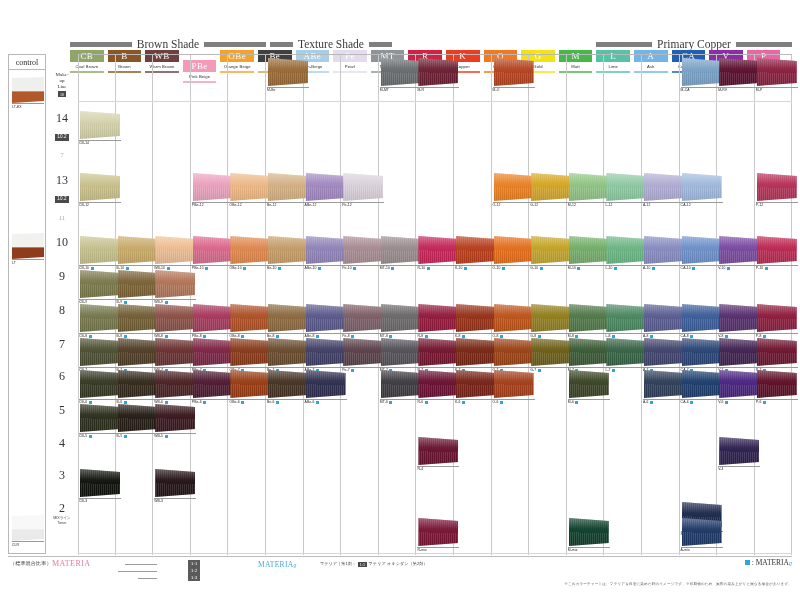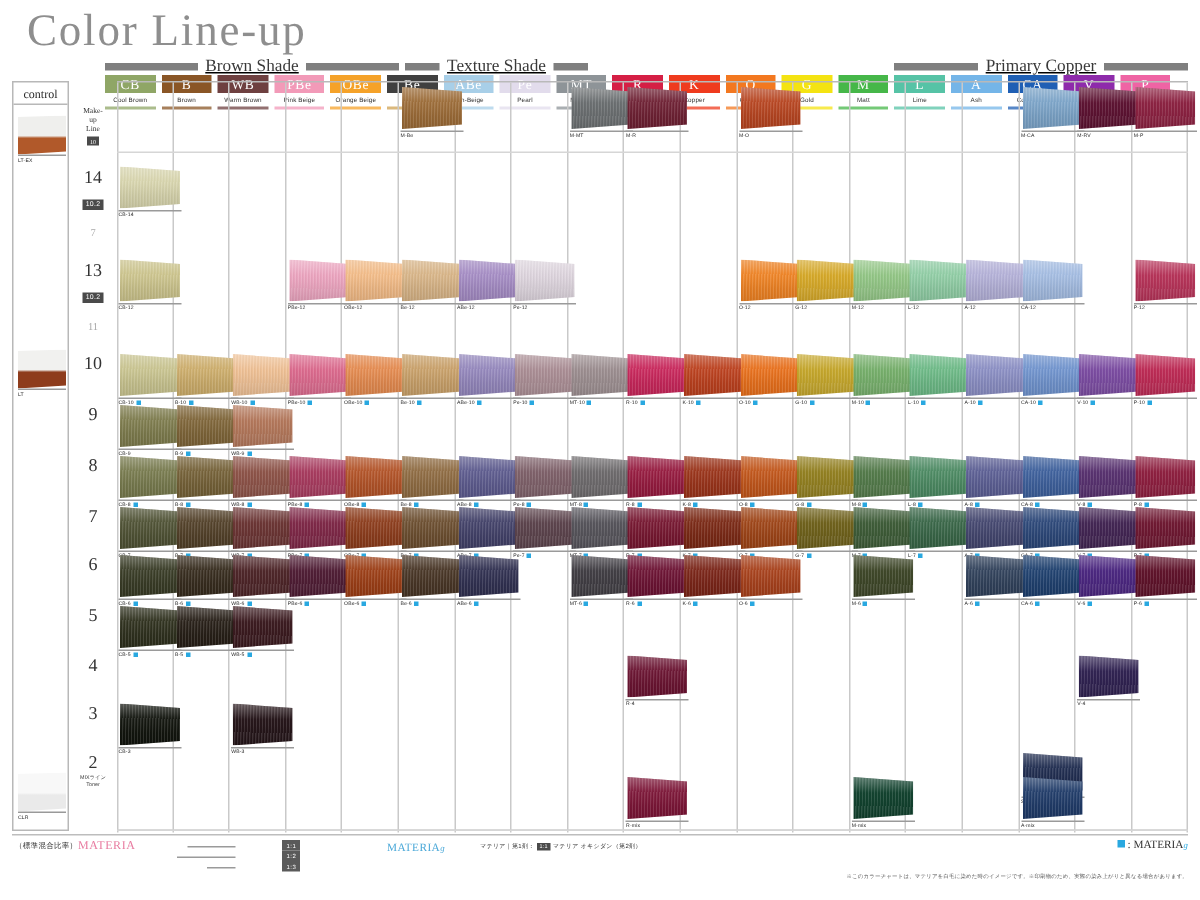--- a/index.html
+++ b/index.html
@@ -29,21 +29,21 @@
 
   
   #banner-row {
     position: absolute;
     left: 70px; top: 38px;
     width: 722px; height: 12px;
   }
   .banner {
     position: absolute;
     top: 0; height: 12px;
-    display: flex; align-items: center; text-decoration: underline;
+    display: flex; align-items: center;
   }
   .banner .rule {
     flex: 1 1 auto;
     height: 5px;
     background: #7f7f7f;
   }
   .banner .btxt {
     font-family: "Liberation Serif", serif;
     font-size: 11.5px;
     color: #3a3a3a;
@@ -273,21 +273,20 @@
   #foot-rule {
     position: absolute; left: 8px; right: 8px; top: 0px;
     height: 1px; background: #bdbdbd;
   }
 </style>
 </head>
 <body>
 
 <div id="page">
 
-  <div id="title">Color Line-up</div>
 
   <div id="banner-row">
       <div class="banner" style="left: 0px; width: 196px;">
         <div class="rule"></div>
         <div class="btxt">Brown Shade</div>
         <div class="rule"></div>
       </div>
       <div class="banner" style="left: 200px; width: 122px;">
         <div class="rule"></div>
         <div class="btxt">Texture Shade</div>
@@ -309,21 +308,21 @@
       <div class="chead" style="left: 37.6px; width: 33.6px;">
         <div class="code" style="background: rgb(138, 86, 38); color: rgb(255, 255, 255);">B</div>
         <div class="name">Brown</div>
         <div class="under" style="background: rgb(138, 86, 38); opacity: 0.75;"></div>
       </div>
       <div class="chead" style="left: 75.2px; width: 33.6px;">
         <div class="code" style="background: rgb(110, 64, 64); color: rgb(255, 255, 255);">WB</div>
         <div class="name">Warm Brown</div>
         <div class="under" style="background: rgb(110, 64, 64); opacity: 0.75;"></div>
       </div>
-      <div class="chead" style="left: 112.8px; width: 33.6px;">
+      <div class="chead" style="left: 112.8px; width: 33.6px; margin-top: 10px;">
         <div class="code" style="background: rgb(242, 154, 184); color: rgb(255, 255, 255);">PBe</div>
         <div class="name">Pink Beige</div>
         <div class="under" style="background: rgb(242, 154, 184); opacity: 0.75;"></div>
       </div>
       <div class="chead" style="left: 150.4px; width: 33.6px;">
         <div class="code" style="background: rgb(245, 162, 41); color: rgb(255, 255, 255);">OBe</div>
         <div class="name">Orange Beige</div>
         <div class="under" style="background: rgb(245, 162, 41); opacity: 0.75;"></div>
       </div>
       <div class="chead" style="left: 188px; width: 33.6px;">

